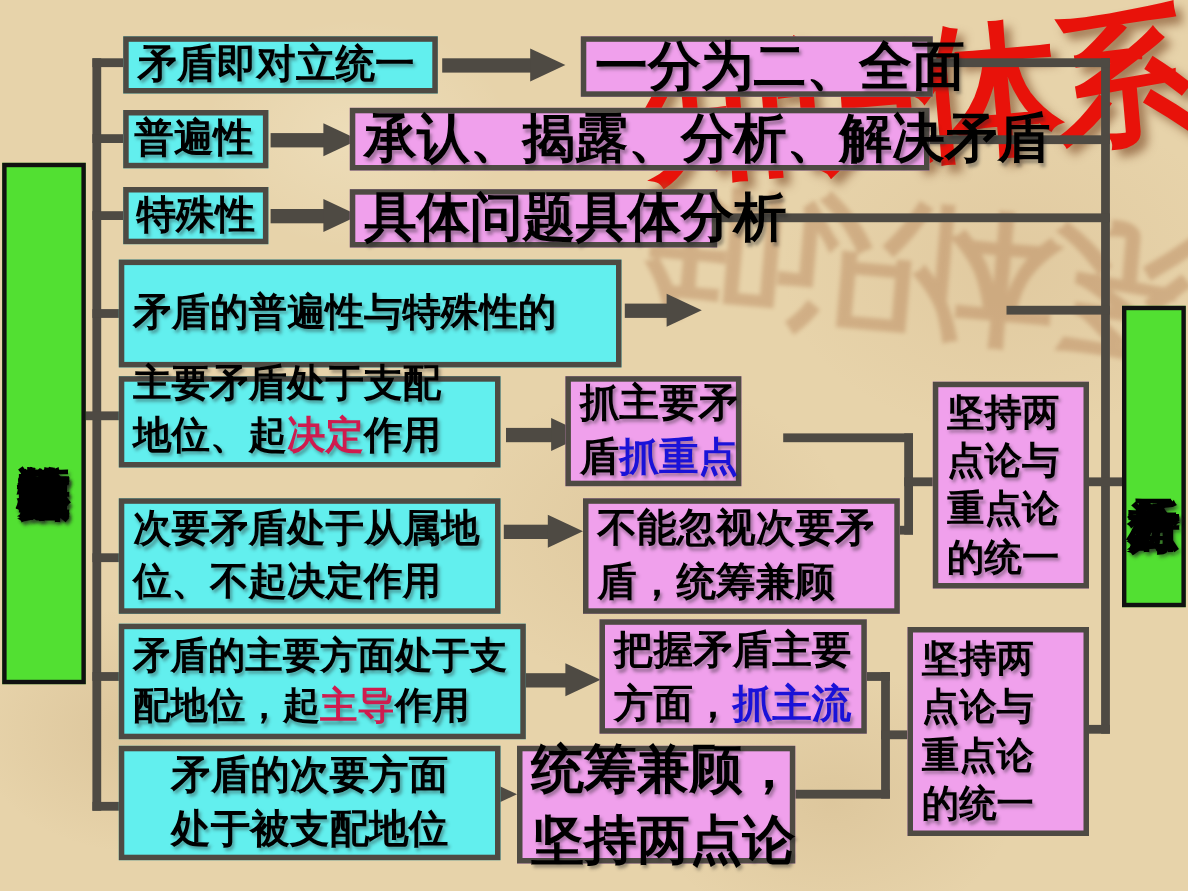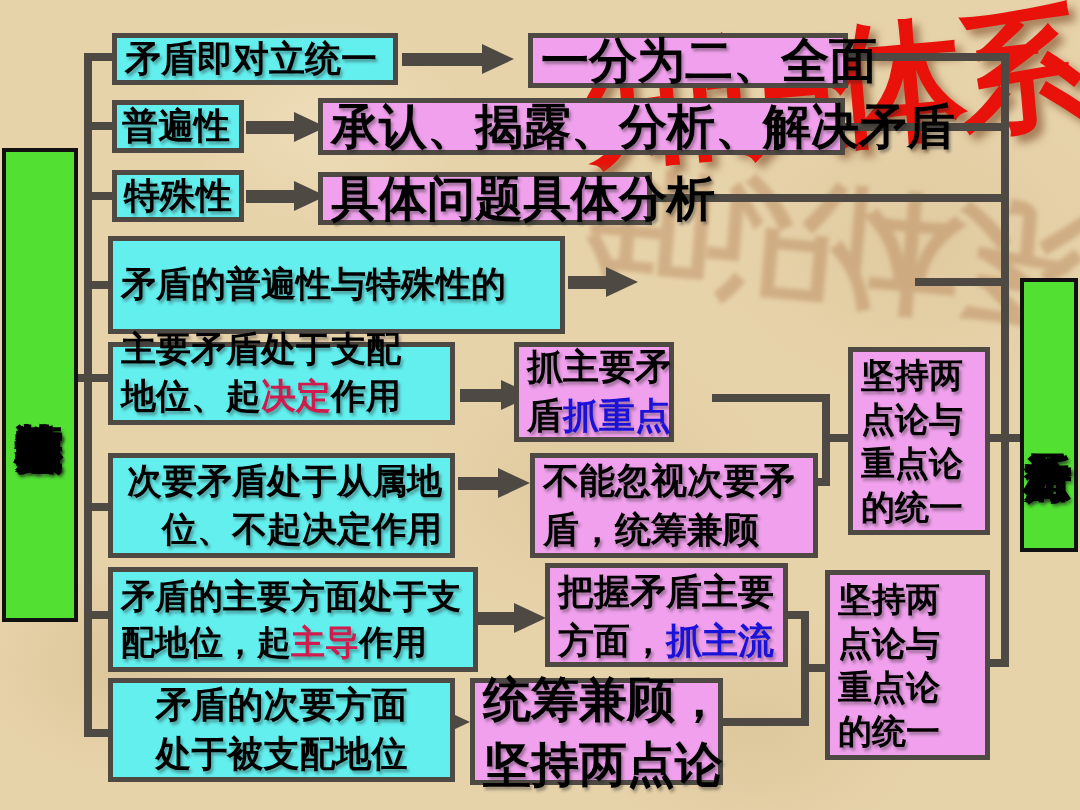--- a/index.html
+++ b/index.html
@@ -136,21 +136,21 @@
 
   <div class="box cyan fs35" style="left:108px;top:342px;width:347px;height:83px;justify-content:flex-end;">
     <span class="bl">主要矛盾处于支配</span>
     <span class="bl"><span>地位、起</span><span class="acc-red">决定</span><span>作用</span></span>
   </div>
   <div class="box pink fs36" style="left:514px;top:342px;width:160px;height:100px;">
     <span class="bl">抓主要矛</span>
     <span class="bl"><span>盾</span><span class="acc-blue">抓重点</span></span>
   </div>
 
-  <div class="box cyan fs35" style="left:108px;top:453px;width:347px;height:105px;align-items:flex-end;">
+  <div class="box cyan fs35" style="left:108px;top:453px;width:347px;height:105px;">
     <span class="bl">次要矛盾处于从属地</span>
     <span class="bl">位、不起决定作用</span>
   </div>
   <div class="box pink fs36" style="left:530px;top:453px;width:288px;height:105px;">
     <span class="bl">不能忽视次要矛</span>
     <span class="bl">盾，统筹兼顾</span>
   </div>
 
   <div class="box cyan fs34" style="left:108px;top:567px;width:370px;height:105px;">
     <span class="bl">矛盾的主要方面处于支</span>

